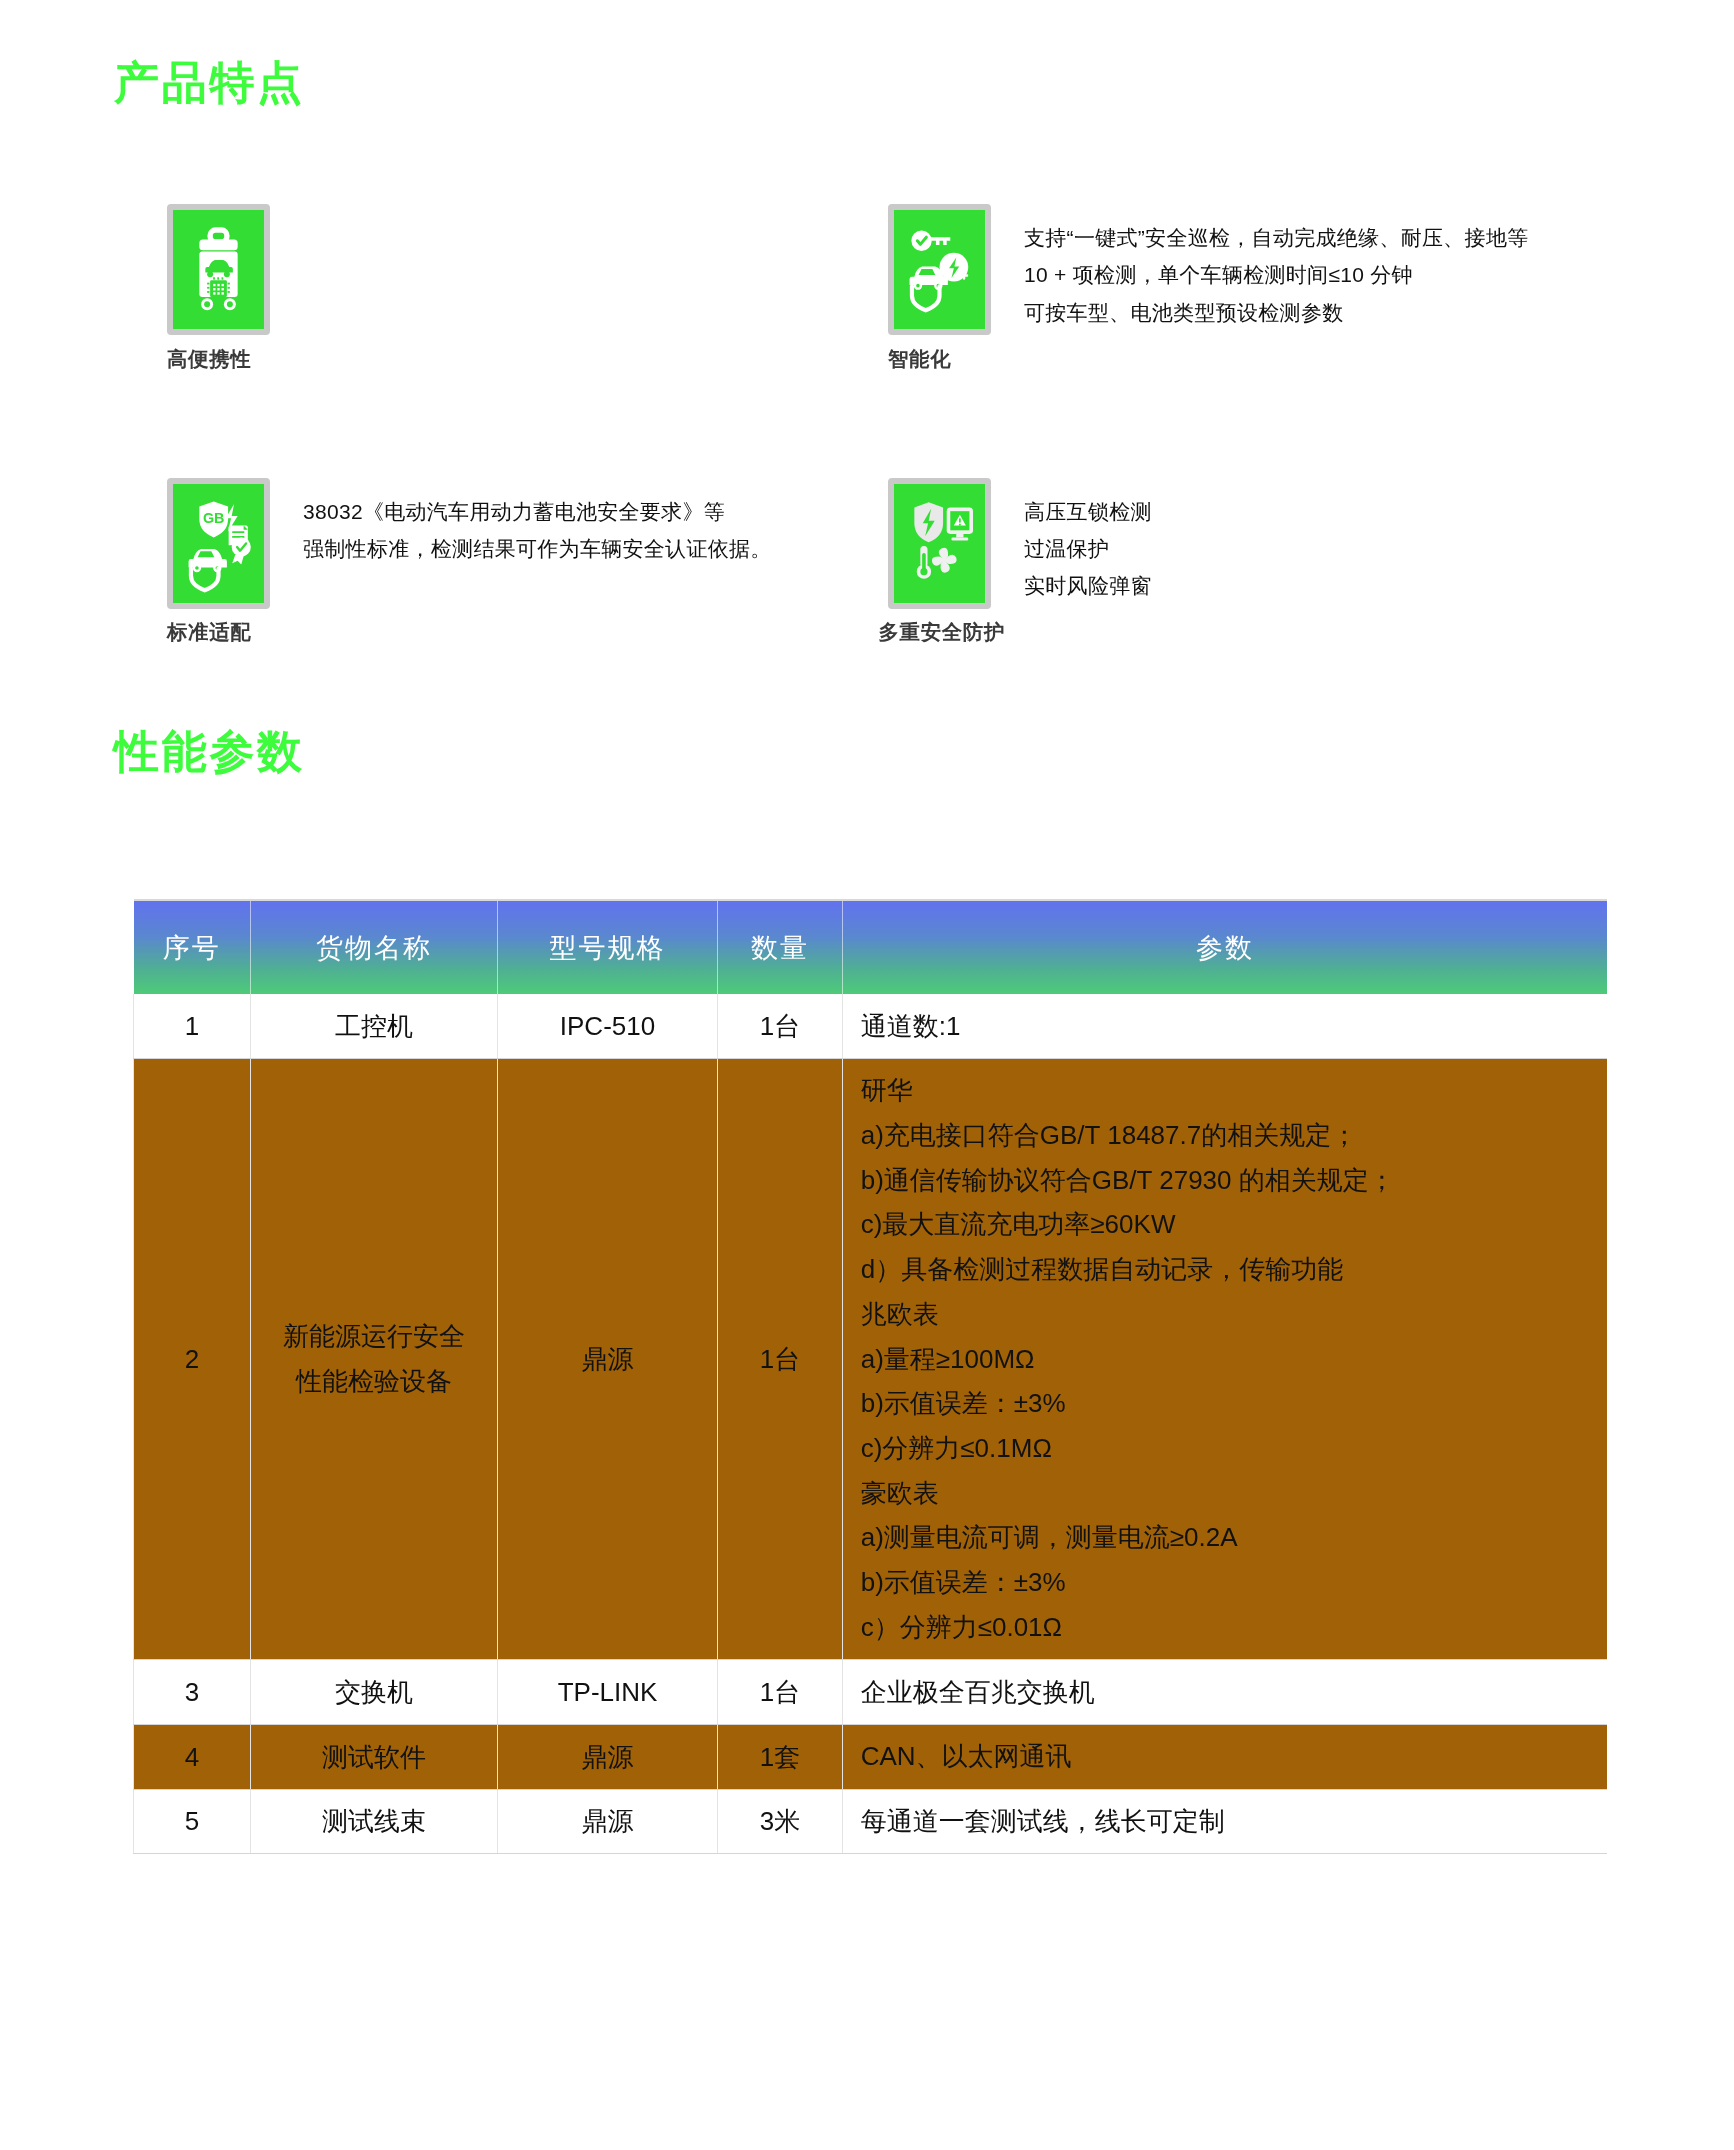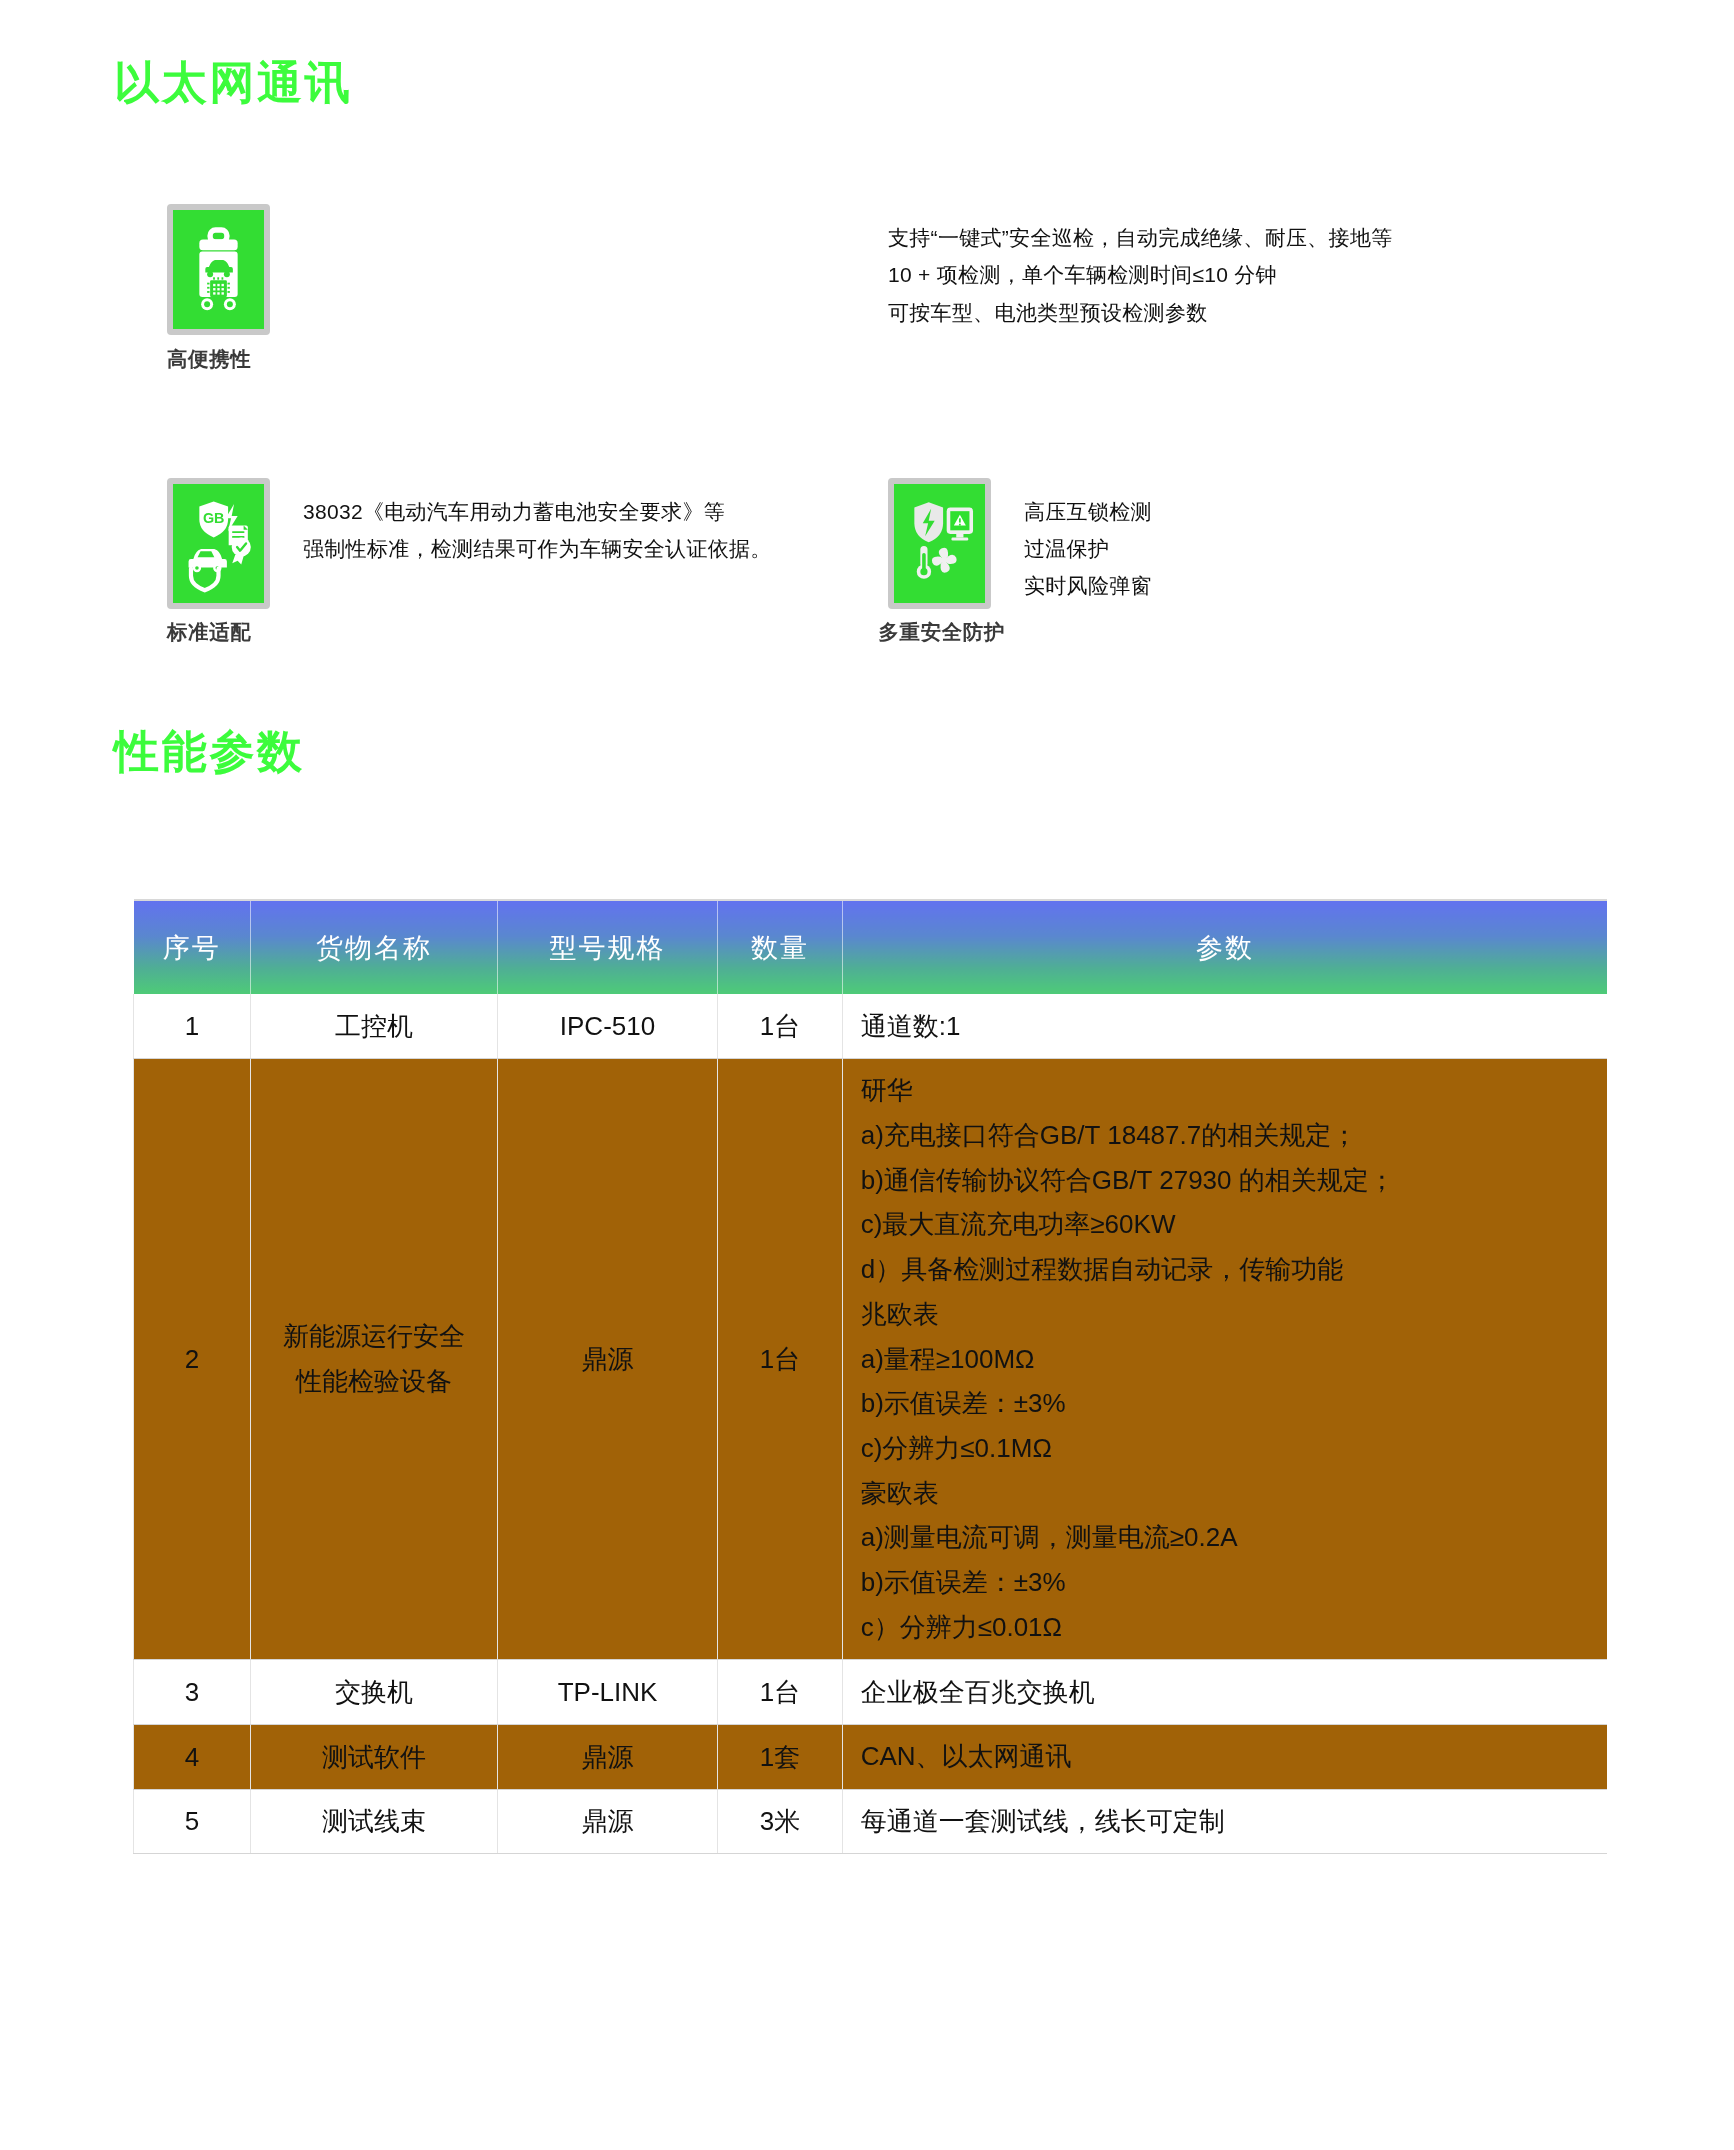--- a/index.html
+++ b/index.html
@@ -113,21 +113,21 @@
   col.c2 { width: 220px; }
   col.c3 { width: 125px; }
   col.c4 { width: auto; }
   .row-outer-left  { border-left: 1.4px solid #e4e4e4; }
 </style>
 </head>
 <body>
 
 <div class="page">
 
-  <div class="section-title" id="title-features">以太网通讯</div>
+  <div class="section-title" id="title-features">产品特点</div>
 
   <div class="features">
 
     <div class="feature">
       <div class="feature-iconwrap">
         <div class="icon-box">
           <svg viewBox="0 0 152 192">
             <rect x="62" y="30" width="28" height="20" rx="9" fill="none" stroke="#ffffff" stroke-width="9"></rect>
             <rect x="44" y="46" width="64" height="18" rx="6" fill="#ffffff"></rect>
             <rect x="44" y="66" width="64" height="76" rx="5" fill="#ffffff"></rect>
@@ -166,20 +166,40 @@
               <circle cx="57" cy="154" r="5" fill="#33dd33"></circle>
             <circle cx="95" cy="154" r="10" fill="#ffffff"></circle>
               <circle cx="95" cy="154" r="5" fill="#33dd33"></circle>
           </svg>
         </div>
         <div class="icon-label">高便携性</div>
       </div>
     </div>
 
     <div class="feature">
+      <div class="feature-iconwrap">
+        <div class="icon-box">
+          <svg viewBox="0 0 152 192">
+            <circle cx="46" cy="48" r="17" fill="#ffffff"></circle>
+            <path d="M39 48 l5 6 l10 -12" fill="none" stroke="#33dd33" stroke-width="5" stroke-linecap="round" stroke-linejoin="round"></path>
+            <path d="M62 42 h32 v6 h-6 v7 h-6 v-7 h-6 v7 h-6 v-7 h-8 z" fill="#ffffff"></path>
+            <path d="M34 108 q3 -14 13 -17 h22 q10 3 13 17 h4 a4 4 0 0 1 4 4 v10 h-64 v-10 a4 4 0 0 1 4 -4 z" fill="#ffffff"></path>
+            <path d="M46 95 h18 l5 10 h-28 z" fill="#33dd33"></path>
+            <circle cx="40" cy="123" r="7" fill="#ffffff"></circle>
+              <circle cx="40" cy="123" r="3" fill="#33dd33"></circle>
+            <circle cx="74" cy="123" r="7" fill="#ffffff"></circle>
+              <circle cx="74" cy="123" r="3" fill="#33dd33"></circle>
+            <path d="M30 124 v16 q0 16 23 24 q23 -8 23 -24 v-16" fill="none" stroke="#ffffff" stroke-width="7" stroke-linecap="round"></path>
+            <circle cx="100" cy="92" r="24" fill="#ffffff"></circle>
+            <path d="M104 76 l-12 18 h8 l-4 16 l13 -19 h-8 z" fill="#33dd33"></path>
+            <path d="M112 106 h10 M117 101 v10" stroke="#ffffff" stroke-width="4" stroke-linecap="round"></path>
+          </svg>
+        </div>
+        <div class="icon-label">智能化</div>
+      </div>
       <div class="feature-text">
         <p>支持“一键式”安全巡检，自动完成绝缘、耐压、接地等</p>
         <p> 10 + 项检测，单个车辆检测时间≤10 分钟</p>
         <p>可按车型、电池类型预设检测参数</p>
       </div>
     </div>
 
     <div class="feature" style="margin-top:-5.4px">
       <div class="feature-iconwrap">
         <div class="icon-box">

